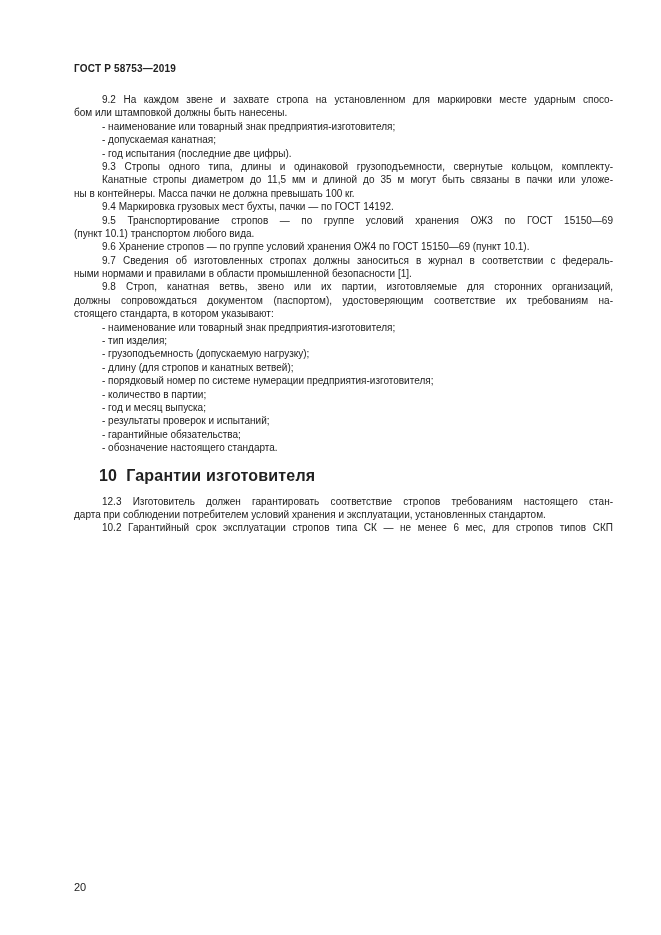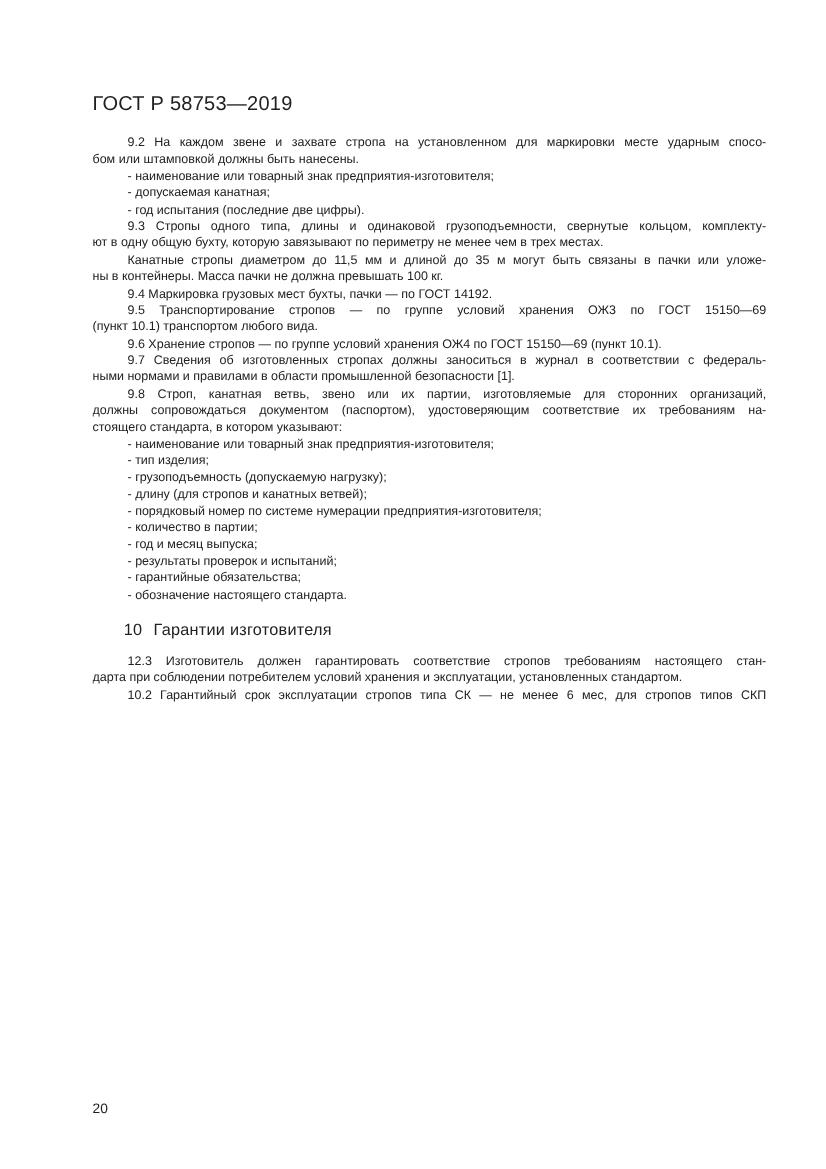--- a/index.html
+++ b/index.html
@@ -18,25 +18,24 @@
   .page {
     position: absolute;
     top: 0; left: 0;
     width: 661px;
     height: 935px;
     padding: 62px 48px 0 74px;
     box-sizing: border-box;
     background: #ffffff;
   }
   .doc-header {
-    font-size: 16px;
-    font-weight: normal;
+    font-size: 10px;
+    font-weight: bold;
     line-height: 14px;
     letter-spacing: 0.2px;
-    margin-top: 15px;
   }
   .text-block {
     width: 539px;
   }
   .s9-block { margin-top: 17px; }
   .s10-block { margin-top: 0; }
   .line {
     height: 13.4px;
     line-height: 13.4px;
     font-size: 10px;
@@ -47,22 +46,22 @@
     white-space: normal;
     text-align: justify;
     text-align-last: justify;
   }
   .line.ind {
     padding-left: 28px;
   }
   .section-heading {
     margin: 12px 0 11px 0;
     padding-left: 25px;
-    font-size: 13px;
-    font-weight: normal;
+    font-size: 16px;
+    font-weight: bold;
     line-height: 17px;
     letter-spacing: 0.2px;
   }
   .section-heading .heading-title {
     margin-left: 9px;
   }
   .page-number {
     position: absolute;
     left: 74px;
     top: 880px;
@@ -77,21 +76,20 @@
 
   <div class="doc-header">ГОСТ Р 58753—2019</div>
 
   <div class="text-block s9-block">
       <div class="line j ind">9.2 На каждом звене и захвате стропа на установленном для маркировки месте ударным спосо-</div>
       <div class="line">бом или штамповкой должны быть нанесены.</div>
       <div class="line ind">- наименование или товарный знак предприятия-изготовителя;</div>
       <div class="line ind">- допускаемая канатная;</div>
       <div class="line ind">- год испытания (последние две цифры).</div>
       <div class="line j ind">9.3 Стропы одного типа, длины и одинаковой грузоподъемности, свернутые кольцом, комплекту-</div>
-      <div class="line">ют в одну общую бухту, которую завязывают по периметру не менее чем в трех местах.</div>
       <div class="line j ind">Канатные стропы диаметром до 11,5 мм и длиной до 35 м могут быть связаны в пачки или уложе-</div>
       <div class="line">ны в контейнеры. Масса пачки не должна превышать 100 кг.</div>
       <div class="line ind">9.4 Маркировка грузовых мест бухты, пачки — по ГОСТ 14192.</div>
       <div class="line j ind">9.5 Транспортирование стропов — по группе условий хранения ОЖ3 по ГОСТ 15150—69</div>
       <div class="line">(пункт 10.1) транспортом любого вида.</div>
       <div class="line ind">9.6 Хранение стропов — по группе условий хранения ОЖ4 по ГОСТ 15150—69 (пункт 10.1).</div>
       <div class="line j ind">9.7 Сведения об изготовленных стропах должны заноситься в журнал в соответствии с федераль-</div>
       <div class="line">ными нормами и правилами в области промышленной безопасности [1].</div>
       <div class="line j ind">9.8 Строп, канатная ветвь, звено или их партии, изготовляемые для сторонних организаций,</div>
       <div class="line j">должны сопровождаться документом (паспортом), удостоверяющим соответствие их требованиям на-</div>

